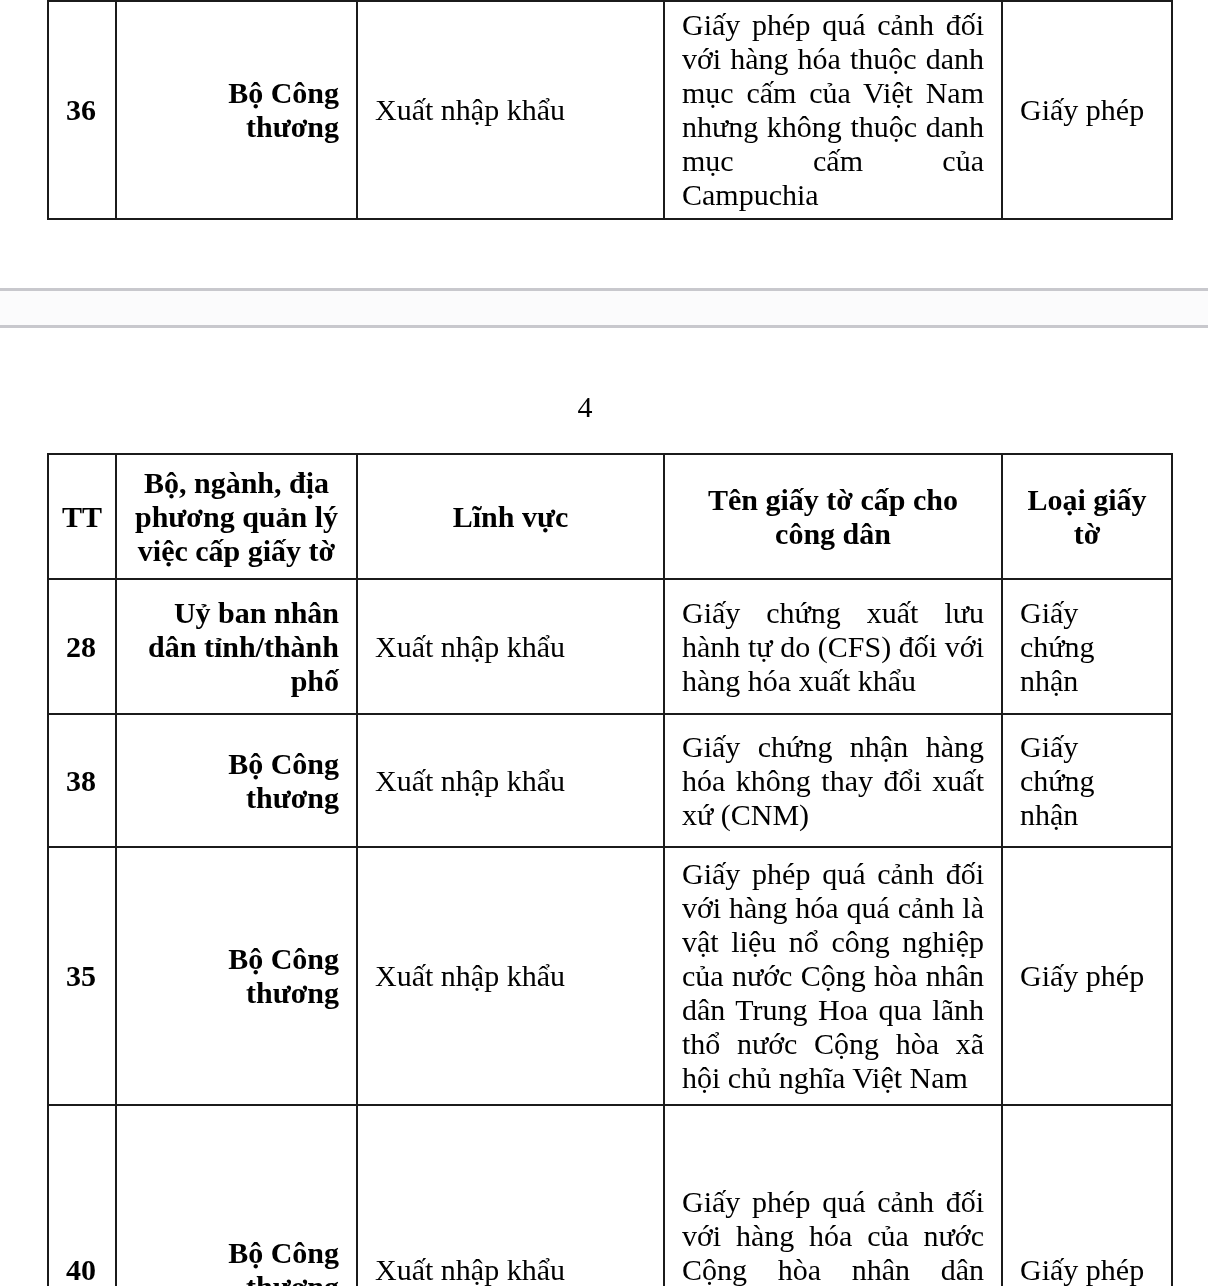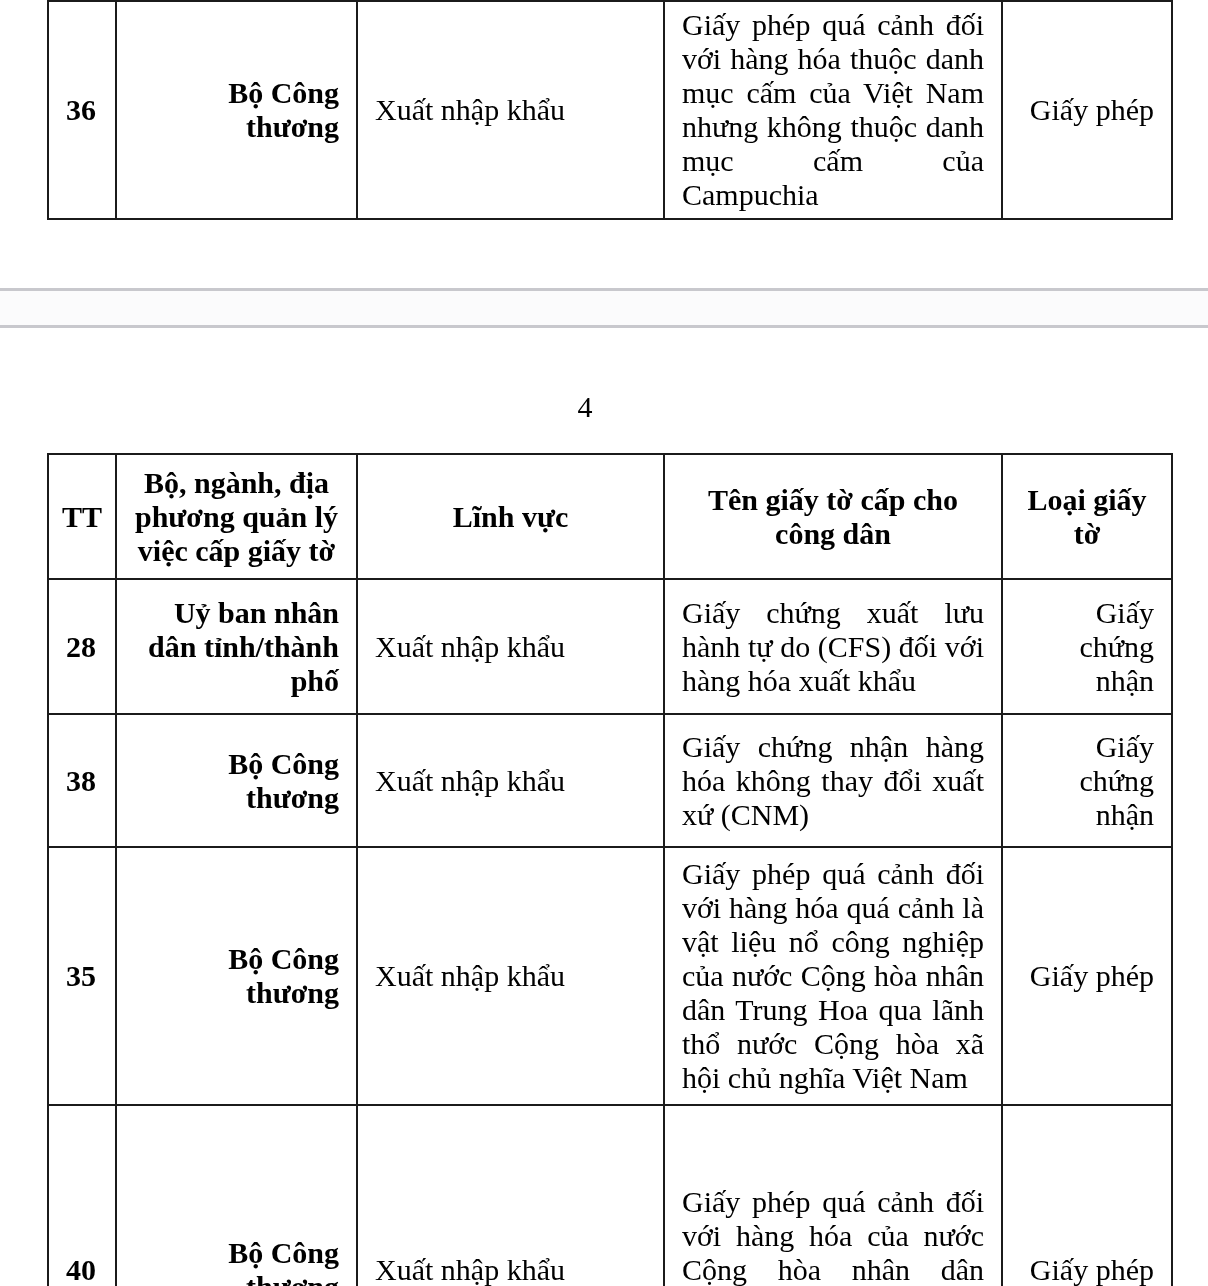--- a/index.html
+++ b/index.html
@@ -45,21 +45,21 @@
   .cell-agency{text-align:right;font-weight:bold;white-space:pre-line;}
   .cell-field{text-align:left;padding-left:13px;font-family:Liberation Serif, serif;}
   .cell-name{
     text-align:justify;
     padding:8px 14px 8px 12px;
   }
   .cell-name.justify-last{
     text-align-last:justify;
     -moz-text-align-last:justify;
   }
-  .cell-type{text-align:right;white-space:pre-line;margin-left:45px;}
+  .cell-type{text-align:left;white-space:pre-line;margin-left:45px;}
   .page-gap{
     position:absolute;
     left:0;top:288px;
     width:1208px;height:40px;
     box-sizing:border-box;
     background:var(--gap-fill);
     border-top:3px solid var(--gap-edge);
     border-bottom:3px solid var(--gap-edge);
   }
   .page-number{

